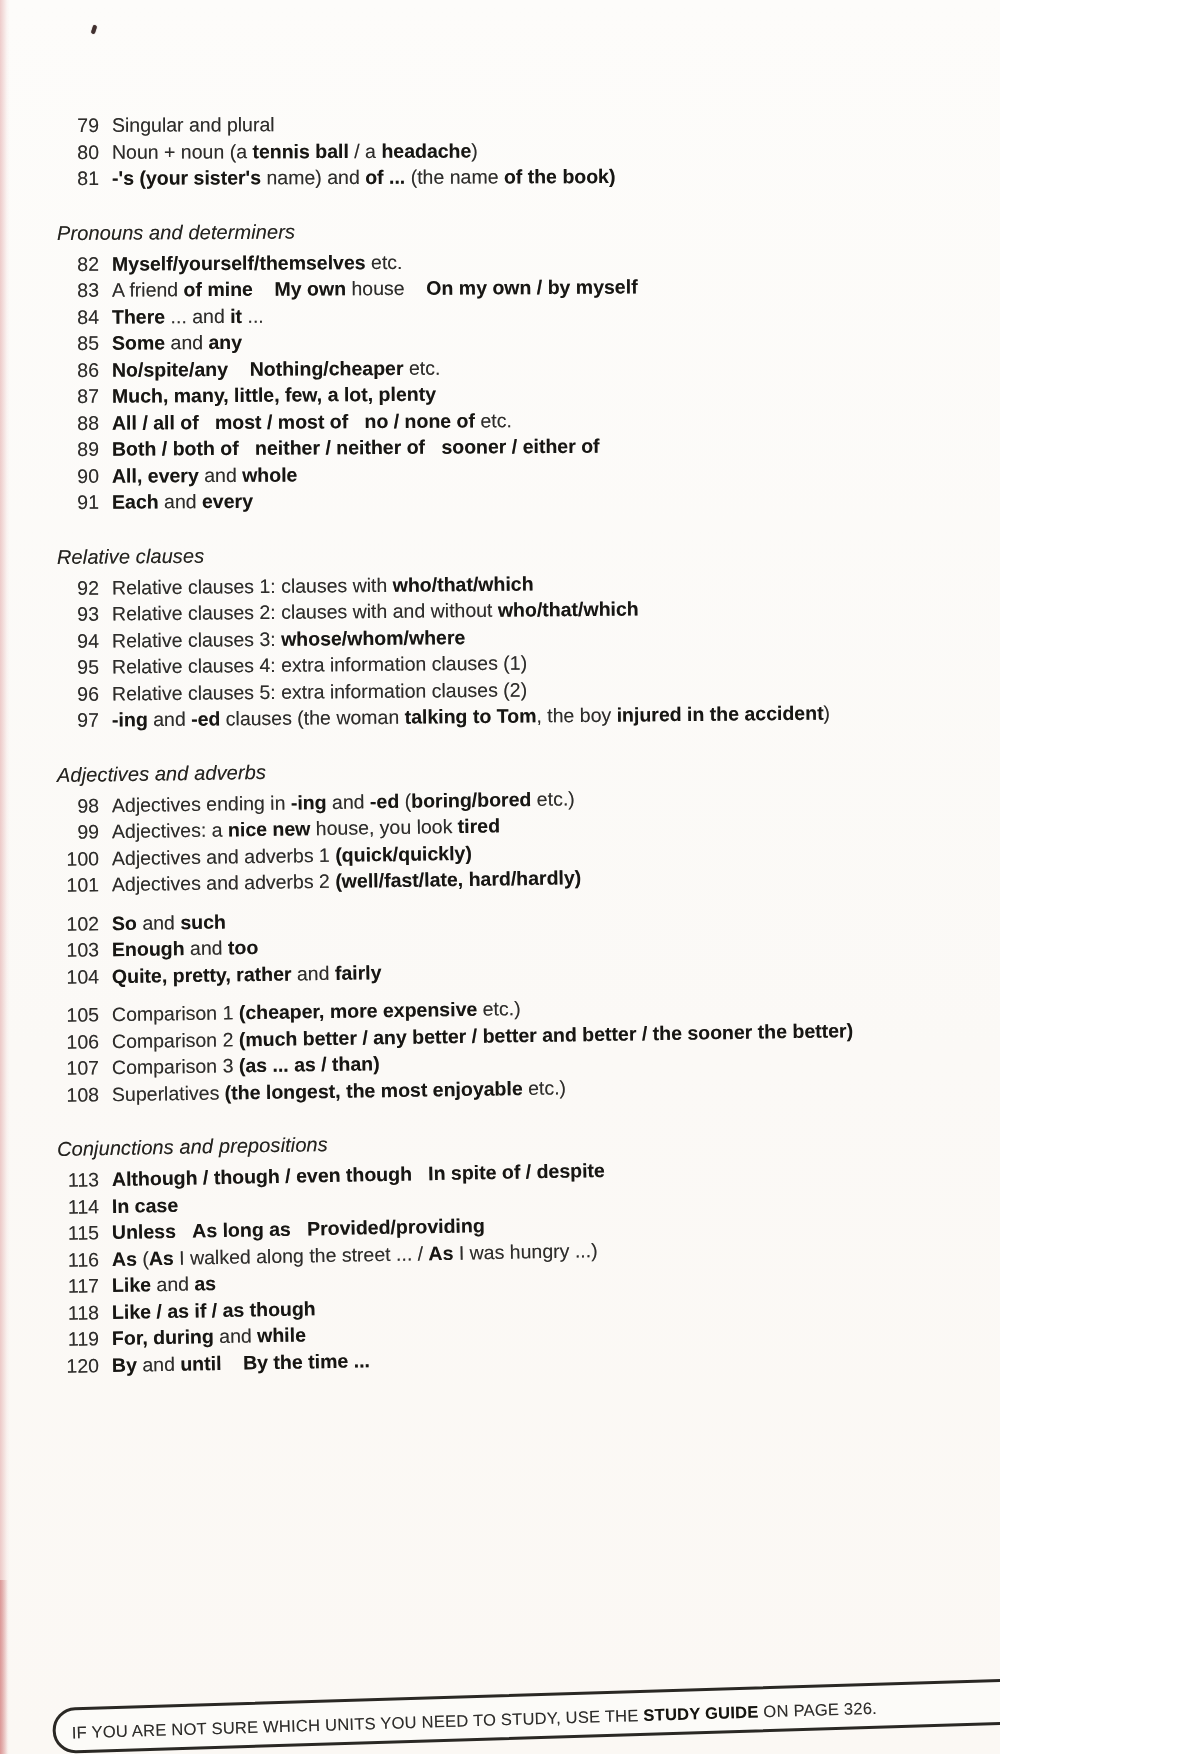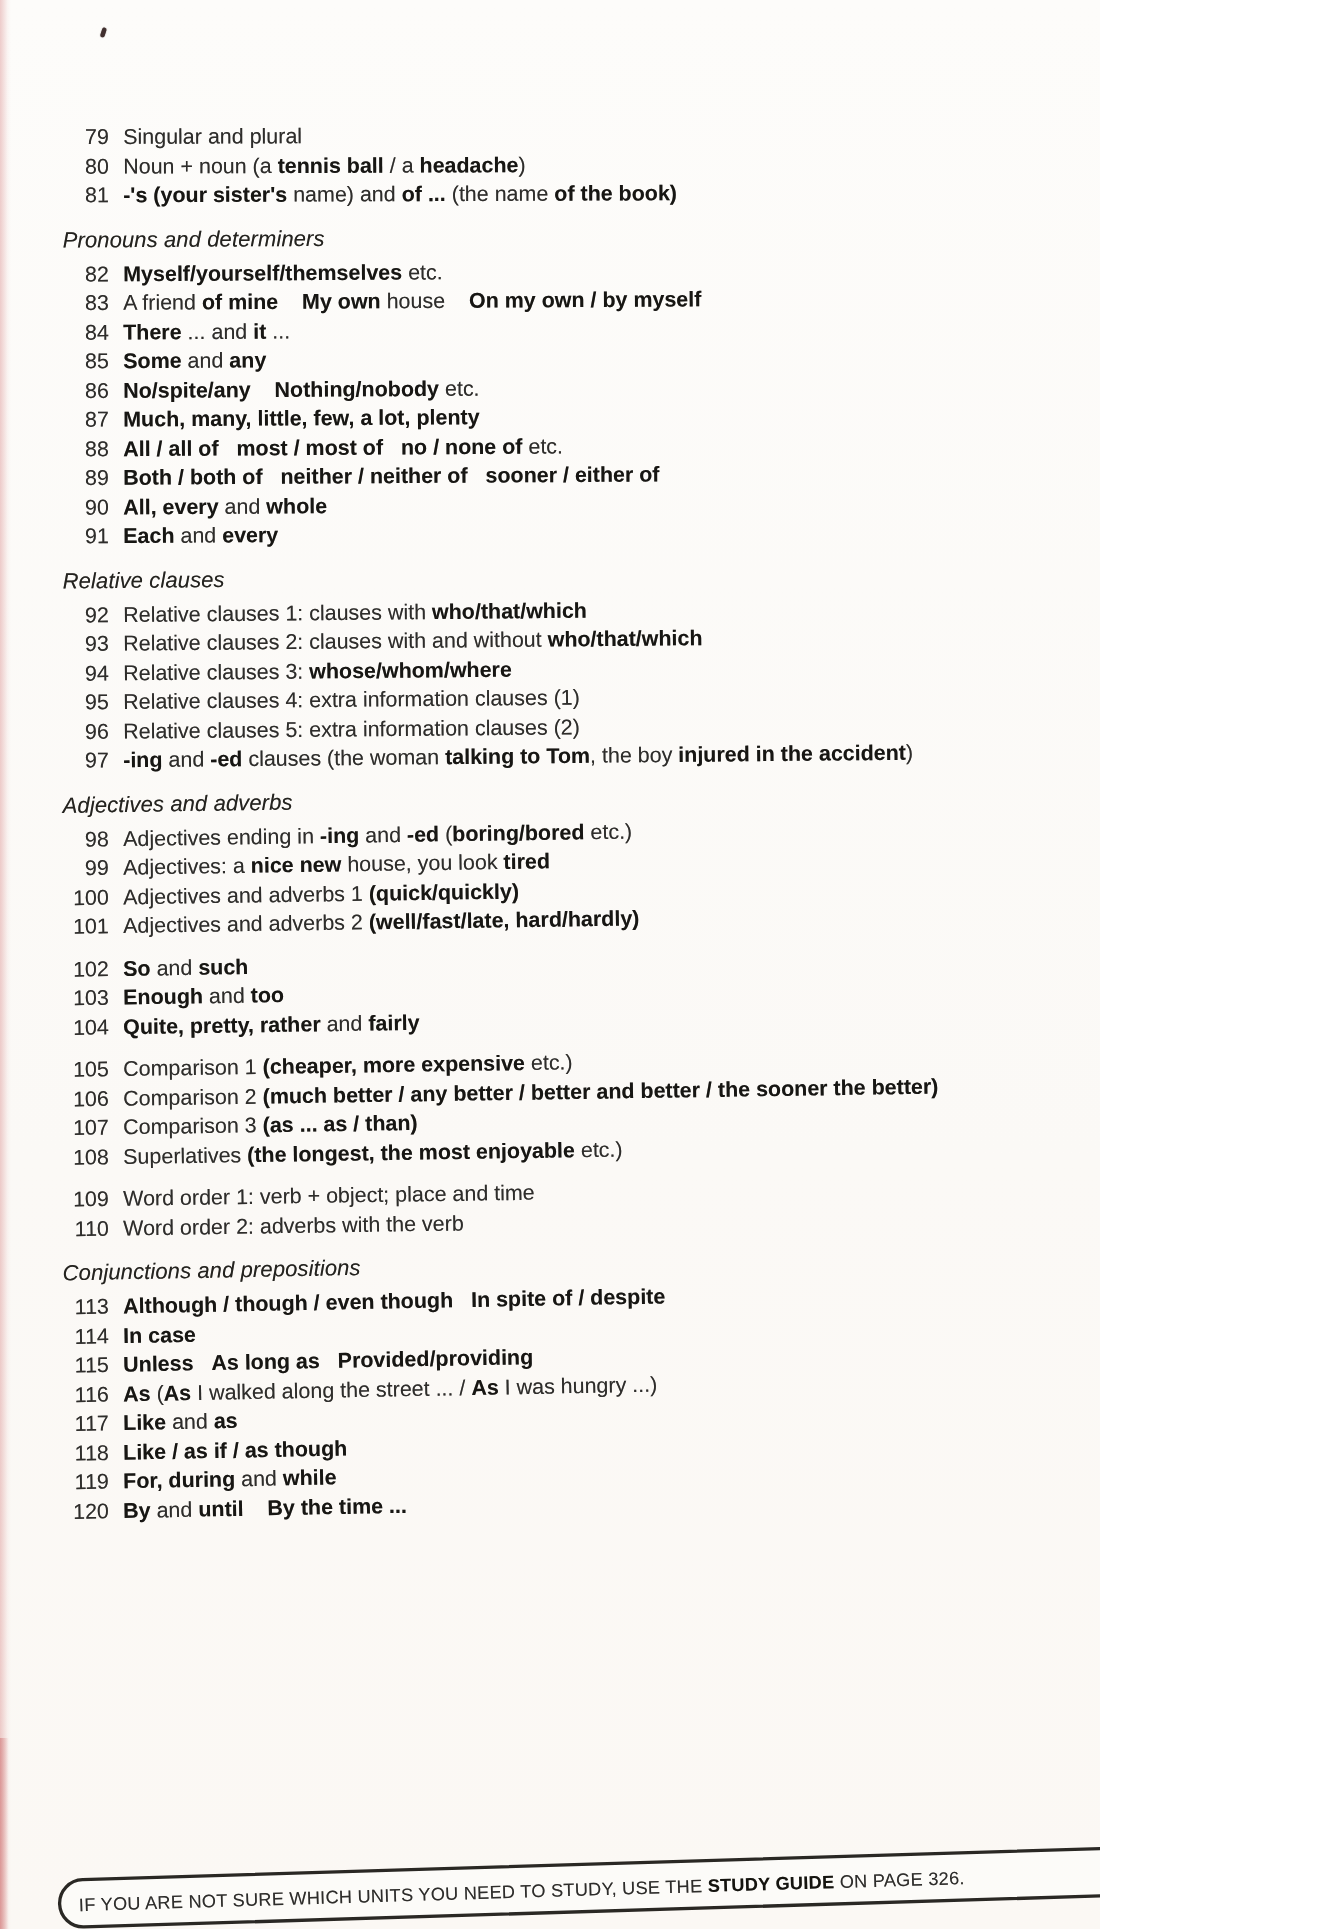--- a/index.html
+++ b/index.html
@@ -44,21 +44,21 @@
     background:#d8d3cc;opacity:.65;
   }
 
   
   .toc{
     position:absolute;left:57px;top:112px;width:1060px;
     color:var(--ink);
     font-size:19.5px;line-height:26.5px;
     text-shadow:0 0 .3px rgba(40,38,35,.45);
   }
-  .section{margin-top:14px;}
+  .section{margin-top:28px;}
   .section:first-child{margin-top:0;}
   .heading{
     font-style:italic;
     font-size:20px;line-height:26px;
     margin-bottom:5px;
     color:#24231f;
     transform-origin:left center;
     letter-spacing:.1px;
   }
   .block{margin-top:12px;}
@@ -138,21 +138,21 @@
           <div class="row" style="transform: rotate(-0.35deg);">
             <span class="num">84</span>
             <span class="title"><span class="b">There</span><span class="r"> ... and </span><span class="b">it</span><span class="r"> ...</span></span>
           </div>
           <div class="row" style="transform: rotate(-0.35deg);">
             <span class="num">85</span>
             <span class="title"><span class="b">Some</span><span class="r"> and </span><span class="b">any</span></span>
           </div>
           <div class="row" style="transform: rotate(-0.35deg);">
             <span class="num">86</span>
-            <span class="title"><span class="b">No/spite/any</span><span class="r">    </span><span class="b">Nothing/nobody</span><span class="r"> etc.</span></span>
+            <span class="title"><span class="b">No/spite/any</span><span class="r">    </span><span class="b">Nothing/cheaper</span><span class="r"> etc.</span></span>
           </div>
           <div class="row" style="transform: rotate(-0.35deg);">
             <span class="num">87</span>
             <span class="title"><span class="b">Much, many, little, few, a lot, plenty</span></span>
           </div>
           <div class="row" style="transform: rotate(-0.35deg);">
             <span class="num">88</span>
             <span class="title"><span class="b">All / all of</span><span class="r">   </span><span class="b">most / most of</span><span class="r">   </span><span class="b">no / none of</span><span class="r"> etc.</span></span>
           </div>
           <div class="row" style="transform: rotate(-0.35deg);">
@@ -243,30 +243,20 @@
           </div>
           <div class="row" style="transform: rotate(-0.85deg);">
             <span class="num">107</span>
             <span class="title"><span class="r">Comparison 3 </span><span class="b">(as ... as / than)</span></span>
           </div>
           <div class="row" style="transform: rotate(-0.85deg);">
             <span class="num">108</span>
             <span class="title"><span class="r">Superlatives </span><span class="b">(the longest, the most enjoyable</span><span class="r"> etc.)</span></span>
           </div>
         </div>
-        <div class="block">
-          <div class="row" style="transform: rotate(-0.85deg);">
-            <span class="num">109</span>
-            <span class="title"><span class="r">Word order 1: verb + object; place and time</span></span>
-          </div>
-          <div class="row" style="transform: rotate(-0.85deg);">
-            <span class="num">110</span>
-            <span class="title"><span class="r">Word order 2: adverbs with the verb</span></span>
-          </div>
-        </div>
       </div>
       <div class="section">
         <div class="heading" style="transform: rotate(-1.05deg);">Conjunctions and prepositions</div>
         <div class="block">
           <div class="row" style="transform: rotate(-1.05deg);">
             <span class="num">113</span>
             <span class="title"><span class="b">Although / though / even though</span><span class="r">   </span><span class="b">In spite of / despite</span></span>
           </div>
           <div class="row" style="transform: rotate(-1.05deg);">
             <span class="num">114</span>

